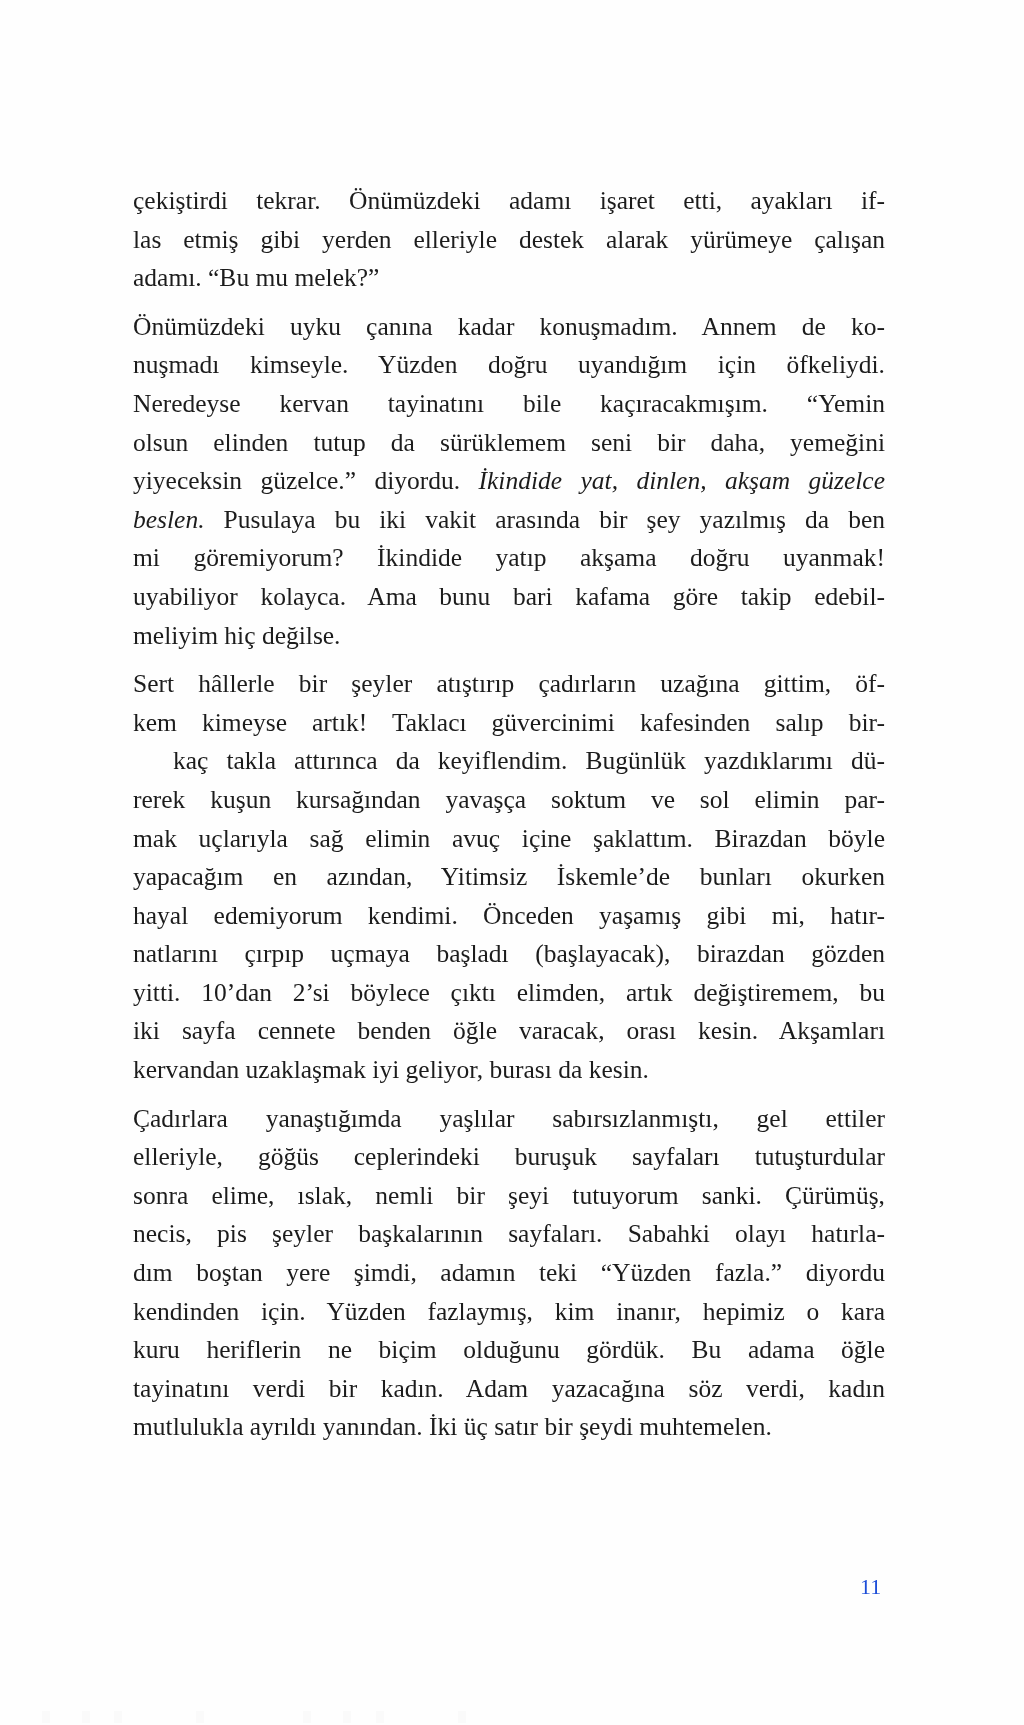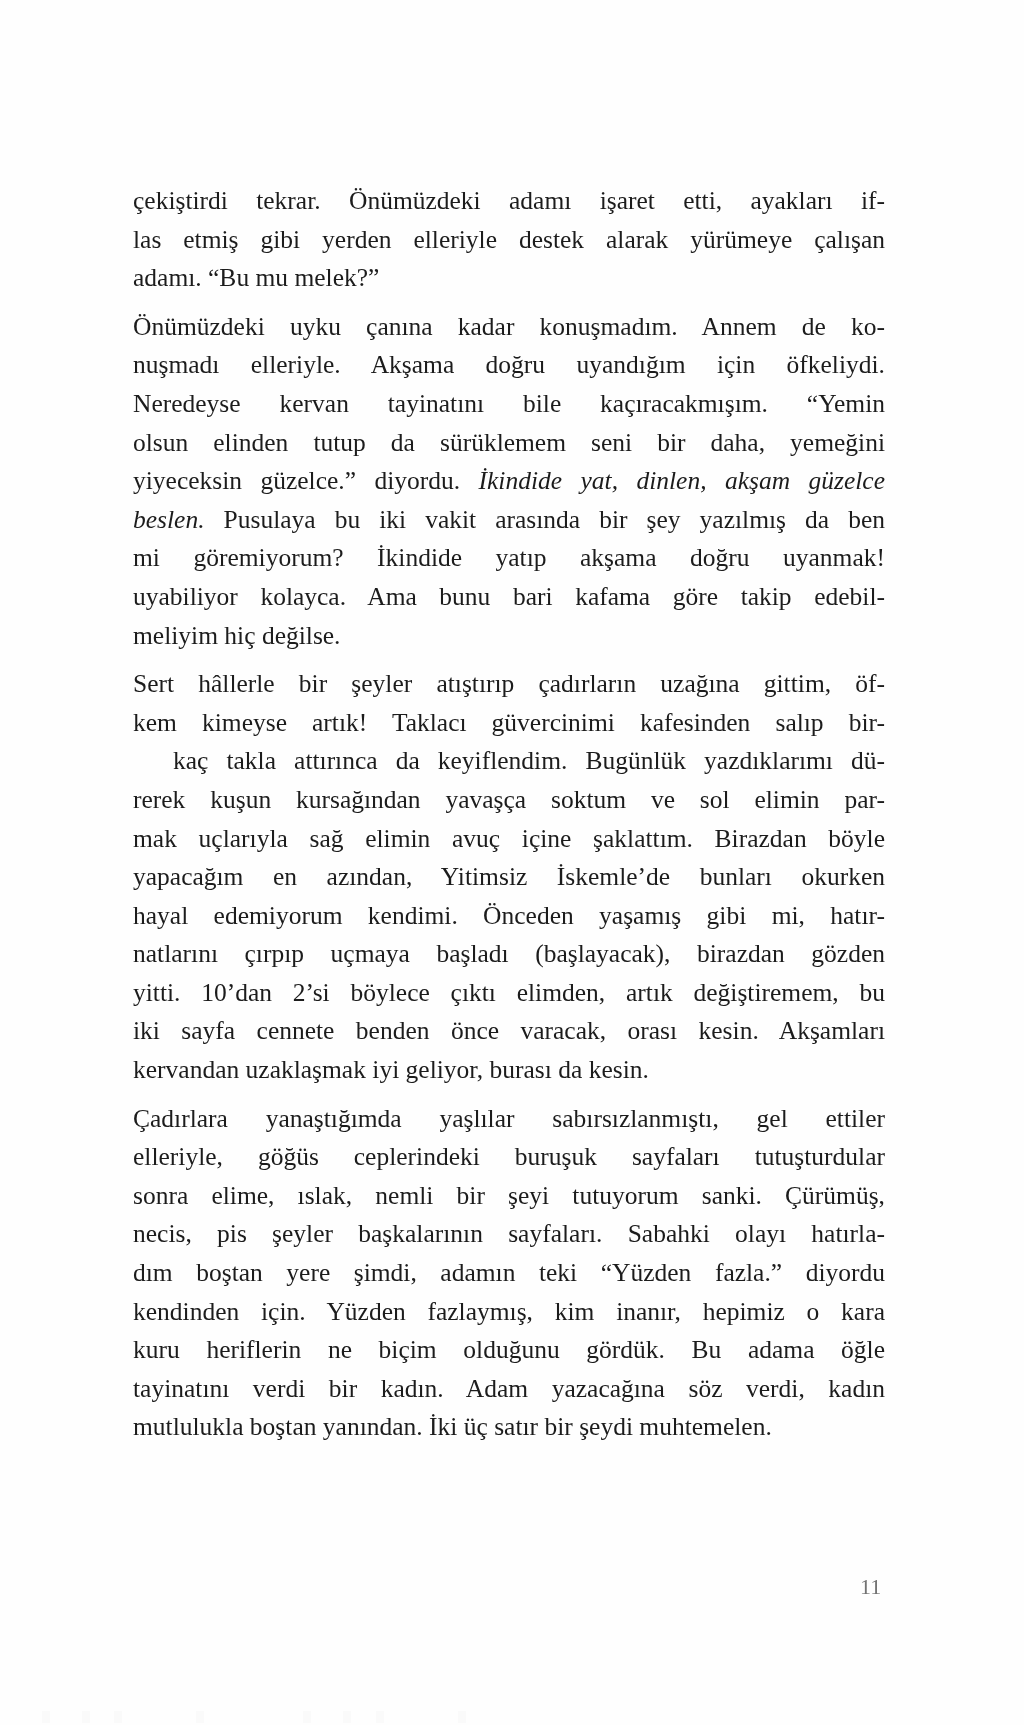--- a/index.html
+++ b/index.html
@@ -51,21 +51,21 @@
     }
     .italic {
       font-style: italic;
     }
     .page-number {
       position: absolute;
       left: 860px;
       top: 1574px;
       font-family: "Liberation Serif", "DejaVu Serif", serif;
       font-size: 22px;
-      color: #737373;
+      color: #1d4ed8;
     }
     .bottom-speck-row {
       position: absolute;
       left: 0;
       top: 1711px;
       width: 1024px;
       height: 12px;
     }
     .speck {
       position: absolute;
@@ -80,52 +80,52 @@
 
 <div class="page">
   <div class="text-block" id="text-block">
       <p class="paragraph">
         <span class="line"><span class="line-inner" style="white-space: pre;">çekiştirdi tekrar. Önümüzdeki adamı işaret etti, ayakları if-</span></span>
         <span class="line"><span class="line-inner" style="white-space: pre;">las etmiş gibi yerden elleriyle destek alarak yürümeye çalışan</span></span>
         <span class="line last"><span class="line-inner" style="white-space: pre;">adamı. “Bu mu melek?”</span></span>
       </p>
       <p class="paragraph">
         <span class="line"><span class="line-inner" style="white-space: pre;">Önümüzdeki uyku çanına kadar konuşmadım. Annem de ko-</span></span>
-        <span class="line"><span class="line-inner" style="white-space: pre;">nuşmadı elleriyle. Akşama doğru uyandığım için öfkeliydi.</span></span>
+        <span class="line"><span class="line-inner" style="white-space: pre;">nuşmadı kimseyle. Yüzden doğru uyandığım için öfkeliydi.</span></span>
         <span class="line"><span class="line-inner" style="white-space: pre;">Neredeyse kervan tayinatını bile kaçıracakmışım. “Yemin</span></span>
         <span class="line"><span class="line-inner" style="white-space: pre;">olsun elinden tutup da sürüklemem seni bir daha, yemeğini</span></span>
         <span class="line"><span class="line-inner" style="white-space: pre;">yiyeceksin güzelce.” diyordu. </span><span class="line-inner italic" style="white-space: pre;">İkindide yat, dinlen, akşam güzelce</span></span>
         <span class="line"><span class="line-inner italic" style="white-space: pre;">beslen.</span><span class="line-inner" style="white-space: pre;"> Pusulaya bu iki vakit arasında bir şey yazılmış da ben</span></span>
         <span class="line"><span class="line-inner" style="white-space: pre;">mi göremiyorum? İkindide yatıp akşama doğru uyanmak!</span></span>
         <span class="line"><span class="line-inner" style="white-space: pre;">uyabiliyor kolayca. Ama bunu bari kafama göre takip edebil-</span></span>
         <span class="line last"><span class="line-inner" style="white-space: pre;">meliyim hiç değilse.</span></span>
       </p>
       <p class="paragraph">
         <span class="line"><span class="line-inner" style="white-space: pre;">Sert hâllerle bir şeyler atıştırıp çadırların uzağına gittim, öf-</span></span>
         <span class="line"><span class="line-inner" style="white-space: pre;">kem kimeyse artık! Taklacı güvercinimi kafesinden salıp bir-</span></span>
         <span class="line"><span class="line-inner" style="white-space: pre; margin-left: 40px;">kaç takla attırınca da keyiflendim. Bugünlük yazdıklarımı dü-</span></span>
         <span class="line"><span class="line-inner" style="white-space: pre;">rerek kuşun kursağından yavaşça soktum ve sol elimin par-</span></span>
         <span class="line"><span class="line-inner" style="white-space: pre;">mak uçlarıyla sağ elimin avuç içine şaklattım. Birazdan böyle</span></span>
         <span class="line"><span class="line-inner" style="white-space: pre;">yapacağım en azından, Yitimsiz İskemle’de bunları okurken</span></span>
         <span class="line"><span class="line-inner" style="white-space: pre;">hayal edemiyorum kendimi. Önceden yaşamış gibi mi, hatır-</span></span>
         <span class="line"><span class="line-inner" style="white-space: pre;">natlarını çırpıp uçmaya başladı (başlayacak), birazdan gözden</span></span>
         <span class="line"><span class="line-inner" style="white-space: pre;">yitti. 10’dan 2’si böylece çıktı elimden, artık değiştiremem, bu</span></span>
-        <span class="line"><span class="line-inner" style="white-space: pre;">iki sayfa cennete benden önce varacak, orası kesin. Akşamları</span></span>
+        <span class="line"><span class="line-inner" style="white-space: pre;">iki sayfa cennete benden öğle varacak, orası kesin. Akşamları</span></span>
         <span class="line last"><span class="line-inner" style="white-space: pre;">kervandan uzaklaşmak iyi geliyor, burası da kesin.</span></span>
       </p>
       <p class="paragraph">
         <span class="line"><span class="line-inner" style="white-space: pre;">Çadırlara yanaştığımda yaşlılar sabırsızlanmıştı, gel ettiler</span></span>
         <span class="line"><span class="line-inner" style="white-space: pre;">elleriyle, göğüs ceplerindeki buruşuk sayfaları tutuşturdular</span></span>
         <span class="line"><span class="line-inner" style="white-space: pre;">sonra elime, ıslak, nemli bir şeyi tutuyorum sanki. Çürümüş,</span></span>
         <span class="line"><span class="line-inner" style="white-space: pre;">necis, pis şeyler başkalarının sayfaları. Sabahki olayı hatırla-</span></span>
         <span class="line"><span class="line-inner" style="white-space: pre;">dım boştan yere şimdi, adamın teki “Yüzden fazla.” diyordu</span></span>
         <span class="line"><span class="line-inner" style="white-space: pre;">kendinden için. Yüzden fazlaymış, kim inanır, hepimiz o kara</span></span>
         <span class="line"><span class="line-inner" style="white-space: pre;">kuru heriflerin ne biçim olduğunu gördük. Bu adama öğle</span></span>
         <span class="line"><span class="line-inner" style="white-space: pre;">tayinatını verdi bir kadın. Adam yazacağına söz verdi, kadın</span></span>
-        <span class="line last"><span class="line-inner" style="white-space: pre;">mutlulukla boştan yanından. İki üç satır bir şeydi muhtemelen.</span></span>
+        <span class="line last"><span class="line-inner" style="white-space: pre;">mutlulukla ayrıldı yanından. İki üç satır bir şeydi muhtemelen.</span></span>
       </p>
     </div>
   <div class="page-number">11</div>
   <div class="bottom-speck-row">
     <span class="speck" style="left:42px"></span>
     <span class="speck" style="left:82px"></span>
     <span class="speck" style="left:114px"></span>
     <span class="speck" style="left:196px"></span>
     <span class="speck" style="left:303px"></span>
     <span class="speck" style="left:343px"></span>

